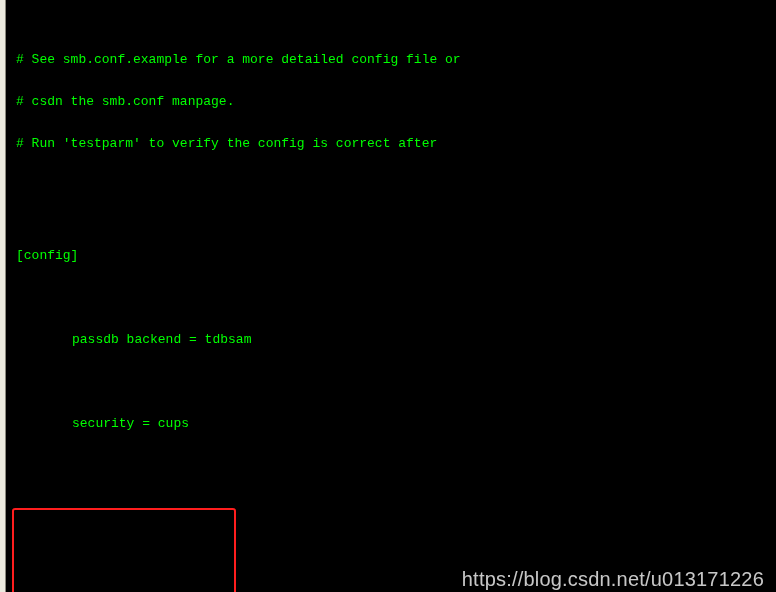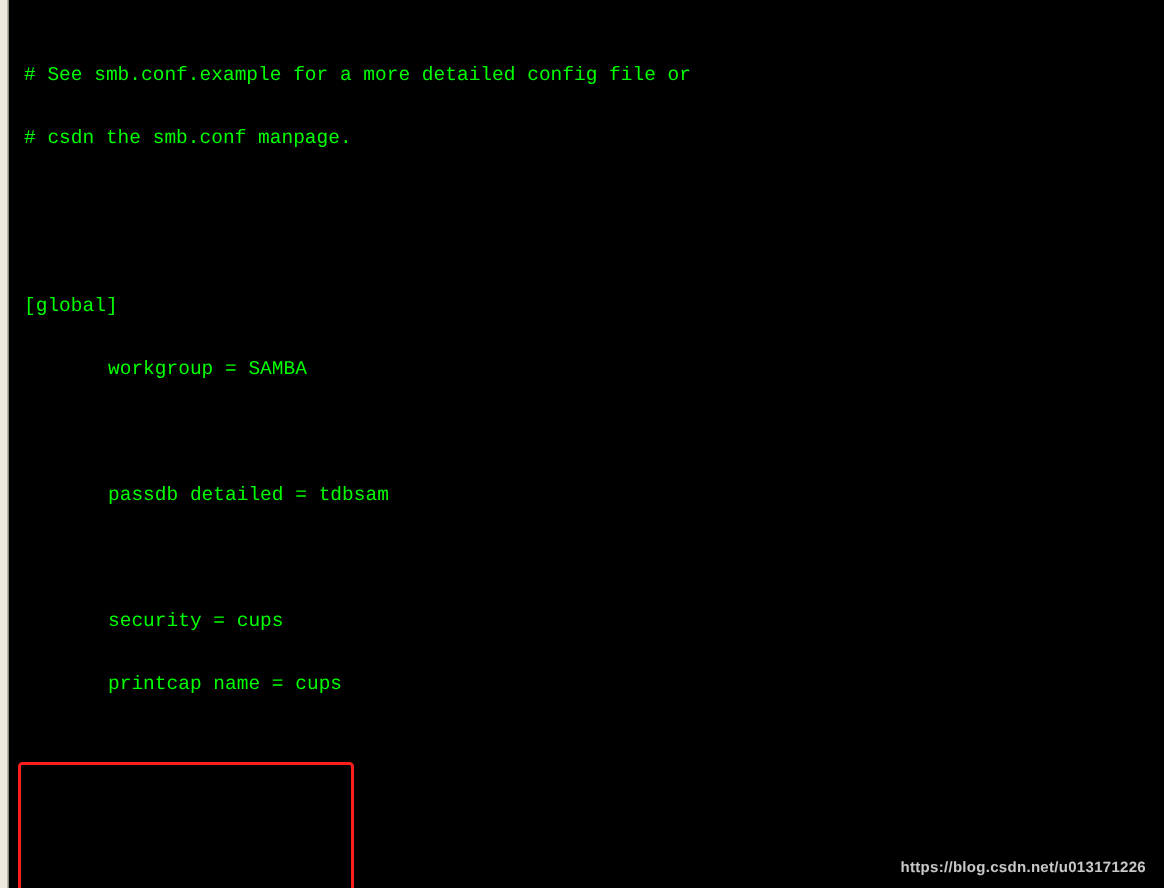--- a/index.html
+++ b/index.html
@@ -29,21 +29,21 @@
   }
 
   .terminal {
     position: absolute;
     left: 6px;
     right: 0;
     top: 0;
     bottom: 0;
     background: #000;
     padding-left: 10px;
-    padding-top: 1px;
+    padding-top: 11px;
     white-space: pre;
   }
 
   .line, .indent {
     display: block;
     height: 14px;
   }
   .indent {
     padding-left: 56px; 
   }
@@ -59,45 +59,43 @@
     pointer-events: none;
     box-sizing: border-box;
   }
 
   .watermark {
     position: absolute;
     right: 12px;
     bottom: 6px;
     color: rgba(255,255,255,0.78);
     font-family: Arial, Helvetica, sans-serif;
-    font-size: 10px;
+    font-size: 20px;
     letter-spacing: 0.2px;
     text-shadow: 0 0 2px rgba(0,0,0,0.6);
-    font-weight: bold;
   }
 </style>
 </head>
 <body>
 
 <div class="frame-left"></div>
 
 <div class="terminal">
   
   <span class="line"># See smb.conf.example for a more detailed config file or</span>
   <span class="line"># csdn the smb.conf manpage.</span>
+  <span class="line"># Run 'testparm' to verify the config is correct after</span>
   <span class="line"></span>
 
   
-  <span class="line">[global]</span>
-  <span class="indent">workgroup = SAMBA</span>
+  <span class="line">[config]</span>
   <span class="line"></span>
-  <span class="indent">passdb detailed = tdbsam</span>
+  <span class="indent">passdb backend = tdbsam</span>
   <span class="line"></span>
   <span class="indent">security = cups</span>
-  <span class="indent">printcap name = cups</span>
   
   
   
 
   
   
   
   
   
   

